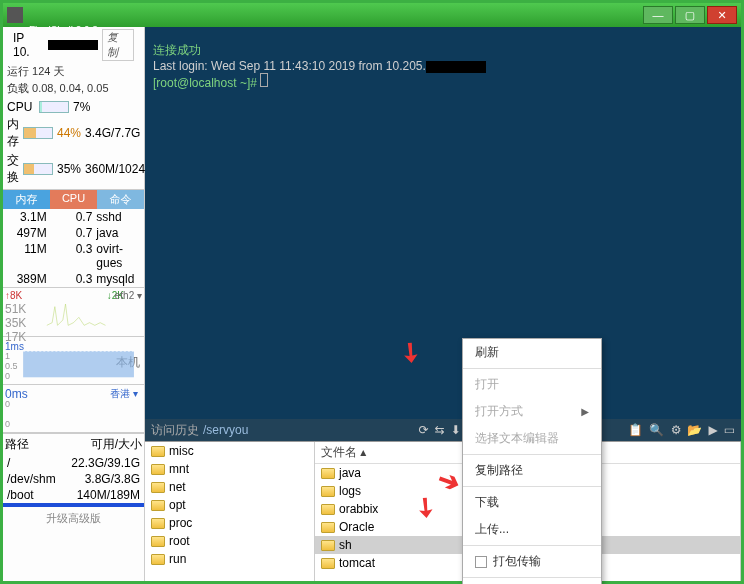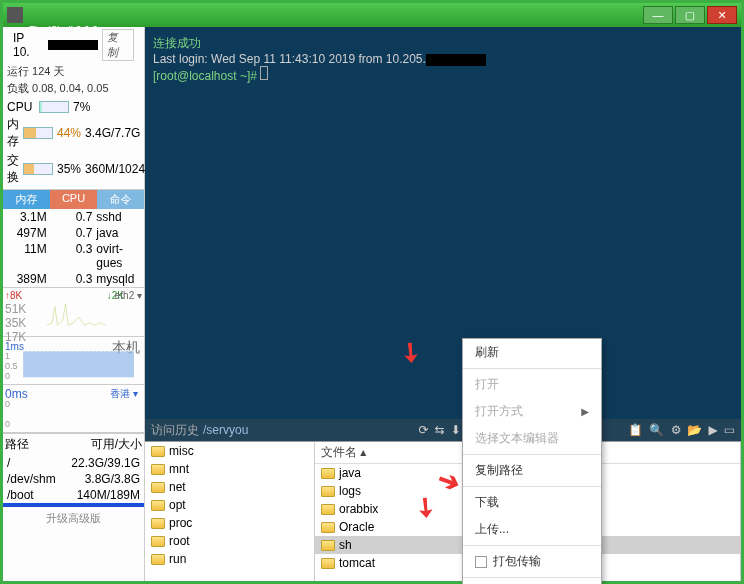--- a/index.html
+++ b/index.html
@@ -31,41 +31,41 @@
 .procrow{display:flex;font-size:11px;padding:1px 2px;}
 .procrow span{flex:1;text-align:right;padding-right:4px;}
 .procrow span:last-child{text-align:left;}
 .chart{height:50px;border-top:1px solid #ccc;border-bottom:1px solid #ccc;position:relative;padding:8px;}
 .chart .tl{position:absolute;top:2px;left:2px;font-size:10px;color:#c33;}
 .chart .tr{position:absolute;top:2px;right:20px;font-size:10px;color:#393;}
 .chart .eth{position:absolute;top:2px;right:2px;font-size:10px;color:#666;}
 .chart svg{width:100%;height:100%;}
 .chart2{height:48px;border-bottom:1px solid #ccc;position:relative;padding:2px;}
 .chart2 .lbl{font-size:10px;color:#36c;}
-.chart2 .rlbl{position:absolute;top:2px;right:4px;font-size:14px;color:#666;}
+.chart2 .rlbl{position:absolute;top:17px;right:4px;font-size:12px;color:#666;}
 .chart3{height:48px;position:relative;padding:2px;border-bottom:1px solid #ccc;}
 .disk{border-top:1px solid #ccc;}
 .diskhead{display:flex;font-size:11px;padding:2px;}
 .diskhead span:first-child{flex:1;}
 .diskrow{display:flex;font-size:11px;padding:1px 4px;}
 .diskrow span:first-child{flex:1;}
 .diskrow span:last-child{text-align:right;}
 .upgrade{text-align:center;padding:4px;font-size:11px;color:#888;border-top:4px solid #1d4ed8;}
 .main{flex:1;display:flex;flex-direction:column;min-width:0;}
 .tabs{height:30px;display:flex;align-items:center;border-bottom:1px solid #ccc;padding:0 4px;gap:4px;}
 .foldericon{width:18px;height:14px;border:1px solid #5a9;border-radius:2px;background:#def;}
 .tab{display:flex;align-items:center;gap:4px;padding:4px 8px;border:1px solid #ccc;border-bottom:none;background:#fff;}
 .tab .dot{width:8px;height:8px;border-radius:50%;background:#3b3;}
 .tab .mask{width:40px;height:10px;background:#000;}
 .tab .x{color:#888;font-size:11px;margin-left:4px;}
 .viewbtns{margin-left:auto;display:flex;gap:2px;}
 .viewbtn{width:20px;height:16px;border:1px solid #bbb;background:#eee;}
 .terminal{flex:1;background:#0e3a5a;color:#d0d0d0;font-family:Consolas,monospace;font-size:13px;padding:8px;position:relative;min-height:0;}
 .terminal .tline{white-space:pre;}
-.terminal .green{color:#7fd47f;}
+.terminal .green{color:#7fd47f;margin-top:7px;}
 .terminal .mask{display:inline-block;width:60px;height:12px;background:#000;vertical-align:middle;}
 .terminal .cursor{display:inline-block;width:8px;height:14px;border:1px solid #aaa;}
 .arrow-red{position:absolute;color:#e33;font-size:26px;font-weight:bold;pointer-events:none;}
 .histbar{height:22px;background:#224258;color:#a8c;display:flex;align-items:center;padding:0 6px;font-size:11px;gap:4px;}
 .histbar .label{color:#aaa;}
 .histbar .path{color:#9bd;}
 .histbar .icons{margin-left:auto;display:flex;gap:6px;color:#ccc;font-size:13px;}
 .browser{height:140px;display:flex;border-top:1px solid #999;background:#fff;position:relative;}
 .fcol{border-right:1px solid #ccc;overflow:hidden;}
 .fcol1{width:170px;}

